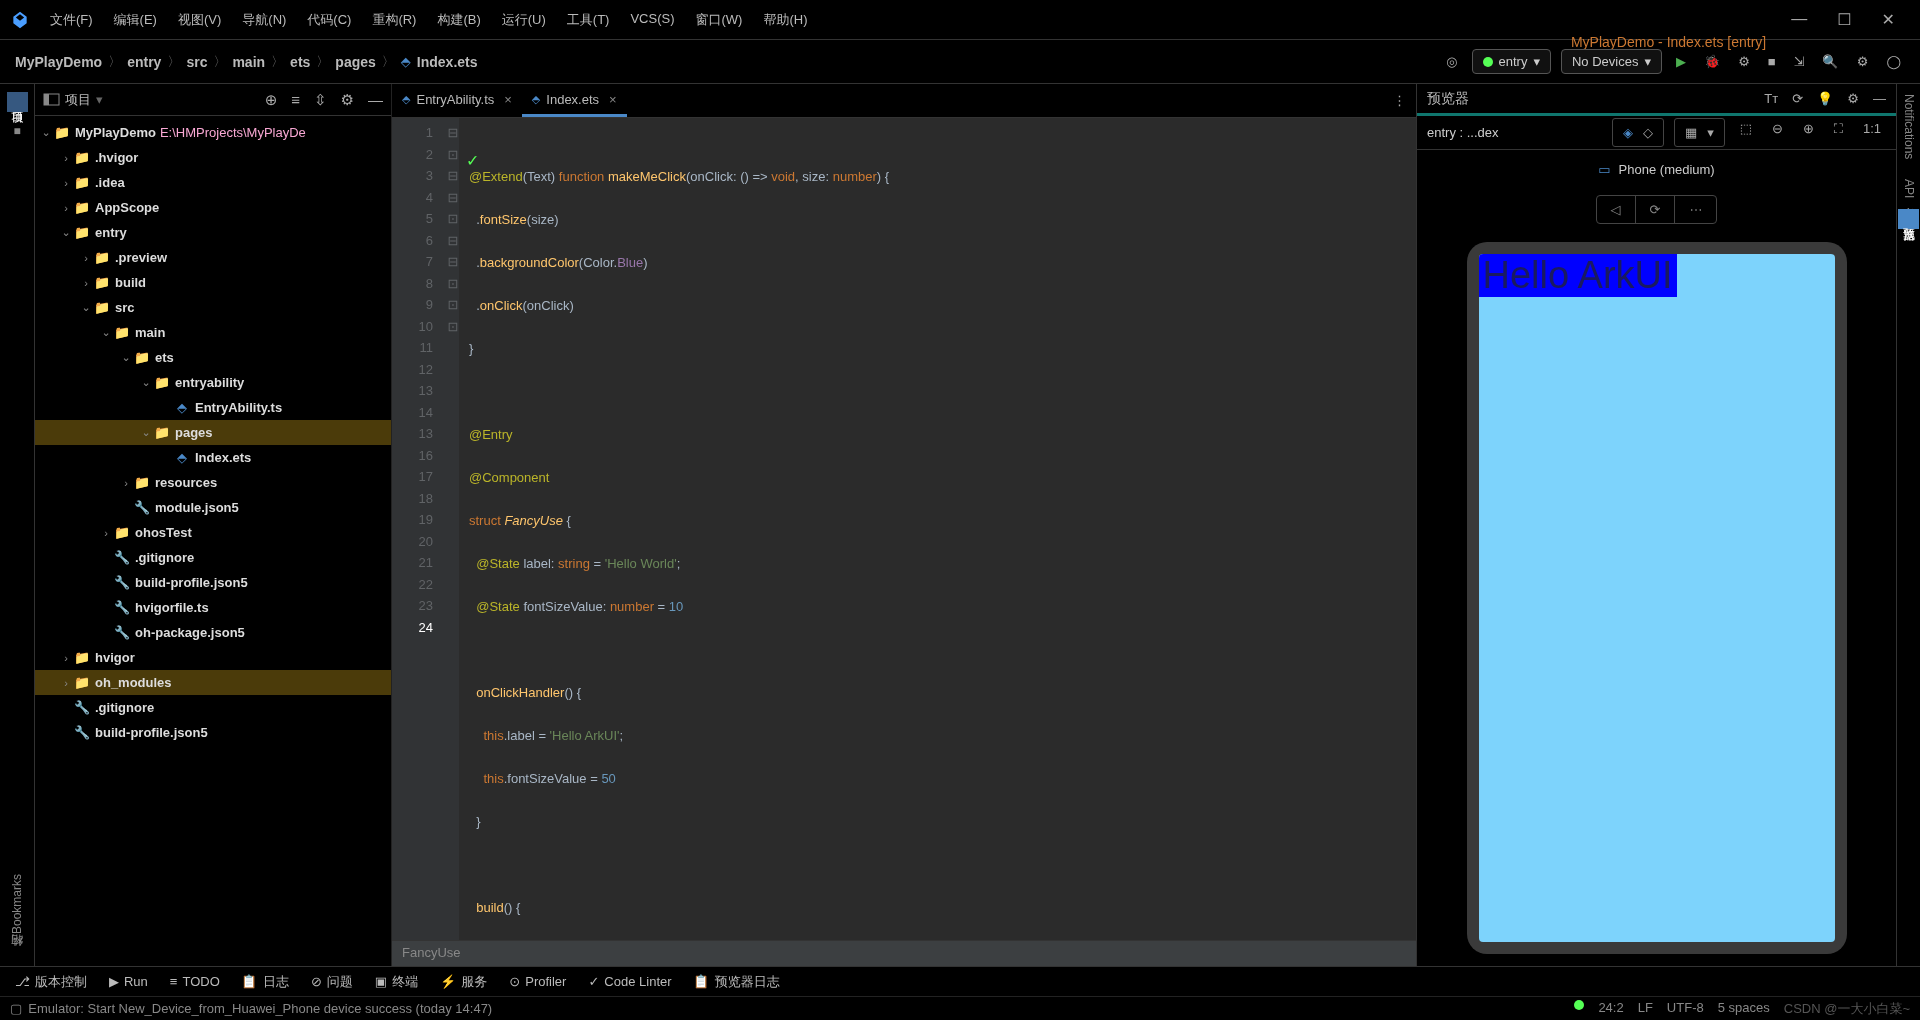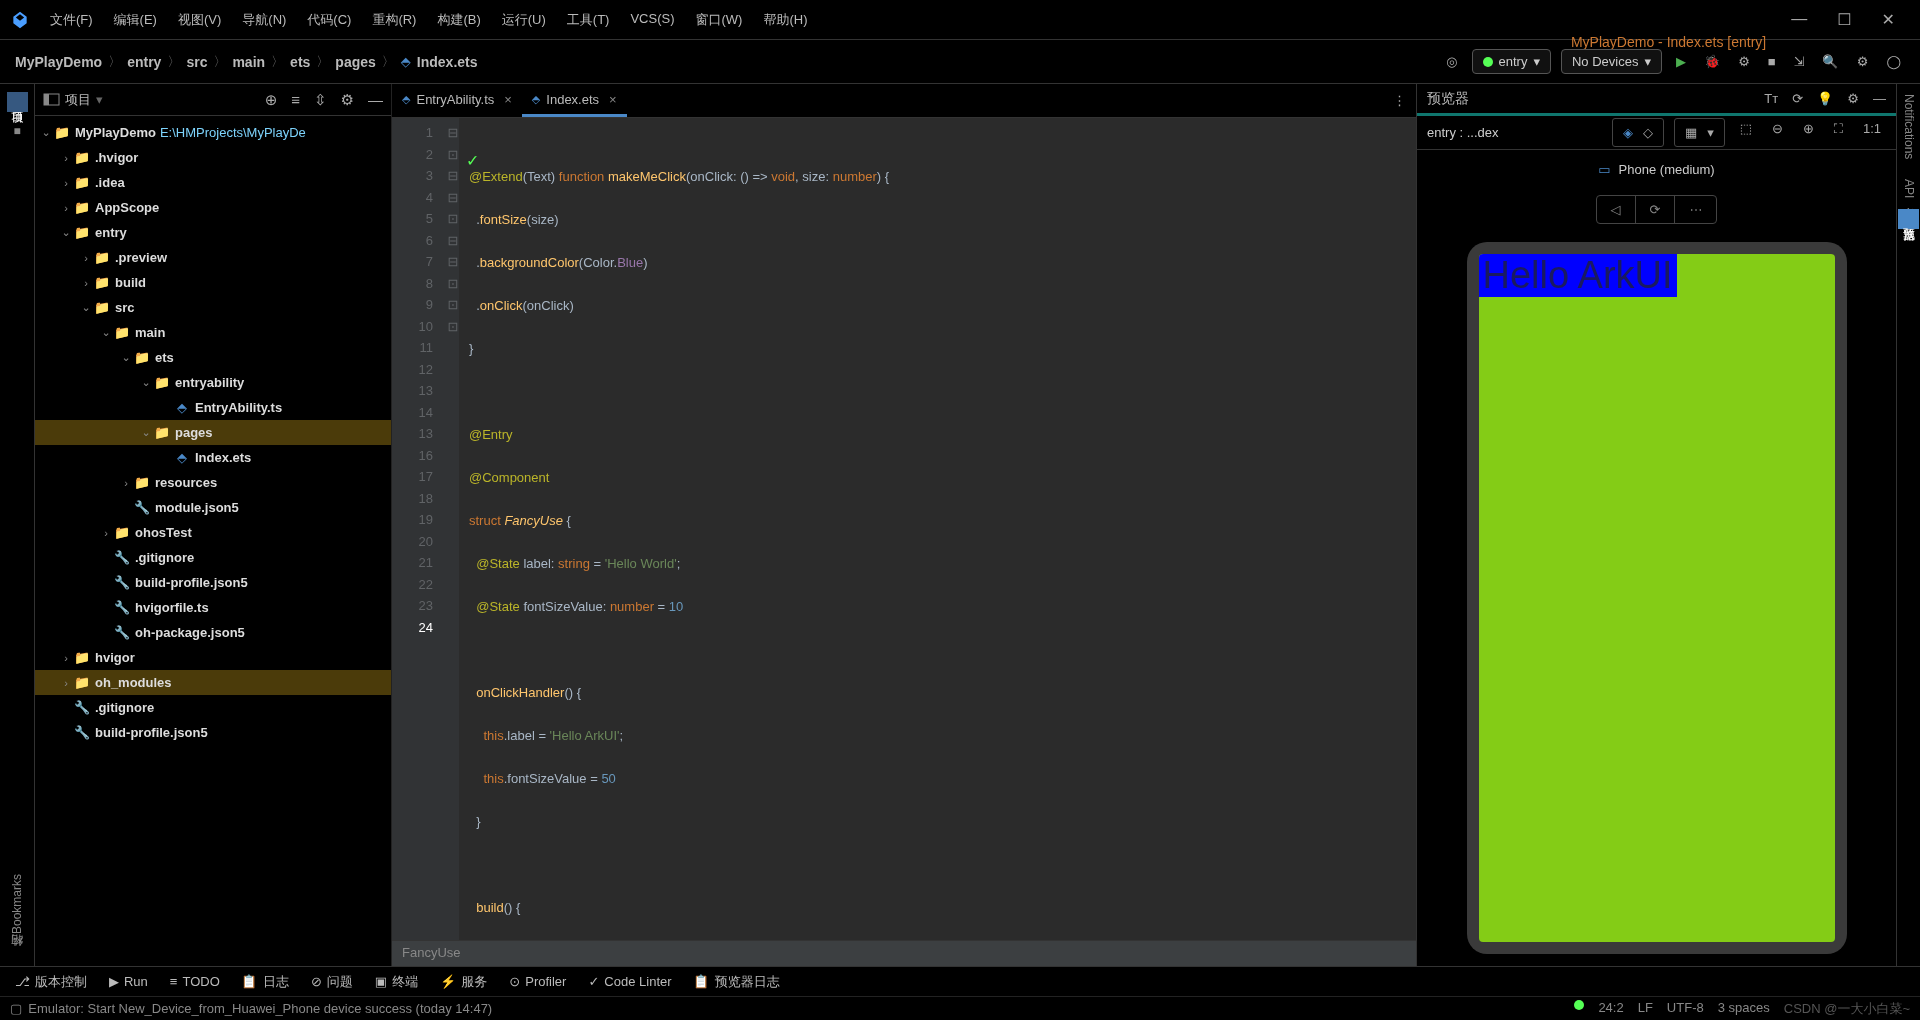--- a/index.html
+++ b/index.html
@@ -33,21 +33,21 @@
 .panel-header-title svg { width:17px; height:17px;}
 .panel-header-icons { margin-left: auto; display: flex; gap: 14px; color: #aaa; }
 .panel-header-icons span { cursor:pointer; font-size:15px;}
 .tree { flex: 1; overflow: auto; padding: 4px 0; background:#000;}
 .tree-row { display: flex; align-items: center; height: 25px; cursor: pointer; white-space:nowrap; }
 .tree-row.selected { background: #4b3b0a; }
 .tree-row.selected2 { background: #4b3b0a; }
 .tree-caret { width: 14px; color: #888; text-align: center; font-size:11px;}
 .tree-icon { width: 18px; text-align:center; margin-right: 4px; }
 .tree-label { color: #ddd; font-weight:bold; }
-.tree-row .path-extra { color: #7dd3fc; font-weight:normal; margin-left:4px;}
+.tree-row .path-extra { color: #f9a8d4; font-weight:normal; margin-left:4px;}
 .folder-y { color: #b28e3e; }
 .folder-r { color: #c75450; }
 .file-i { color: #888; }
 .editor-area { flex: 1; display: flex; flex-direction: column; background: #2b2b2b; min-width:0;}
 .editor-tabs { height: 34px; background: #000; display: flex; align-items: stretch; border-bottom: 1px solid #333; }
 .editor-tab { display: flex; align-items: center; padding: 0 10px; gap: 6px; color: #bbb; cursor: pointer; border-bottom:3px solid transparent;}
 .editor-tab.active { border-bottom: 3px solid #4a88c7; }
 .tab-icon { color: #4a88c7; font-size:11px;}
 .tab-close { color: #888; cursor: pointer; margin-left:4px;}
 .editor-body { flex: 1; display: flex; overflow: hidden; position:relative;}
@@ -79,21 +79,21 @@
 .preview-sub-icons span { padding:3px 5px; cursor:pointer;}
 .preview-sub-icons .grp { border:1px solid #444; border-radius:3px; display:flex;}
 .preview-device { text-align: center; padding: 12px; color: #ccc; display:flex; justify-content:center; align-items:center; gap:8px;}
 .device-icon { color:#4a88c7;}
 .nav-buttons { display:flex; justify-content:center; padding:6px; gap:0;}
 .nav-btn-grp { border:1px solid #444; border-radius:4px; display:flex;}
 .nav-btn { padding:6px 14px; color:#888; border-right:1px solid #444; cursor:pointer;}
 .nav-btn:last-child {border-right:none;}
 .preview-canvas { flex: 1; display: flex; justify-content: center; padding: 12px; overflow:hidden;}
 .phone { width: 380px; height:100%; background: #3a3a3a; border-radius: 20px; padding: 12px; }
-.phone-screen { width: 100%; height: 100%; background: #84cc16; border-radius:4px; overflow:hidden;}
+.phone-screen { width: 100%; height: 100%; background: #7dd3fc; border-radius:4px; overflow:hidden;}
 .phone-content { background: #0000ff; color: #1a1a60; font-size: 38px; font-weight:normal; padding: 0px 4px; display: inline-block; }
 .right-rail { width: 24px; background: #000; border-left: 1px solid #333; display:flex; flex-direction:column; align-items:center;}
 .right-rail-item { writing-mode: vertical-lr; color: #888; padding: 10px 2px; cursor: pointer; font-size: 12px; }
 .right-rail-item.active { background:#4a88c7; color:#fff;}
 .bottom-bar { height: 30px; background: #000; border-top: 1px solid #333; display: flex; align-items: center; padding: 0 15px; gap: 22px; }
 .bottom-item { color: #bbb; display: flex; align-items: center; gap: 5px; cursor: pointer; font-size:13px;}
 .status-bar { height: 24px; background: #000; border-top: 1px solid #222; display: flex; align-items: center; padding: 0 10px; color: #888; font-size: 12px; }
 .status-left { flex: 1; display:flex; align-items:center; gap:6px;}
 .status-right { display: flex; gap: 14px; align-items:flex-start;}
 .green-dot { width:10px; height:10px; background:#5f5; border-radius:50%; display:inline-block;}
@@ -518,16 +518,16 @@
 <div class="status-bar">
   <div class="status-left">
     <span>▢</span>
     <span>Emulator: Start New_Device_from_Huawei_Phone device success (today 14:47)</span>
   </div>
   <div class="status-right">
     <span class="green-dot"></span>
     <span>24:2</span>
     <span>LF</span>
     <span>UTF-8</span>
-    <span>3 spaces</span>
+    <span>5 spaces</span>
     <span style="color:#555">CSDN @一大小白菜~</span>
   </div>
 </div>
 
 </body></html>

